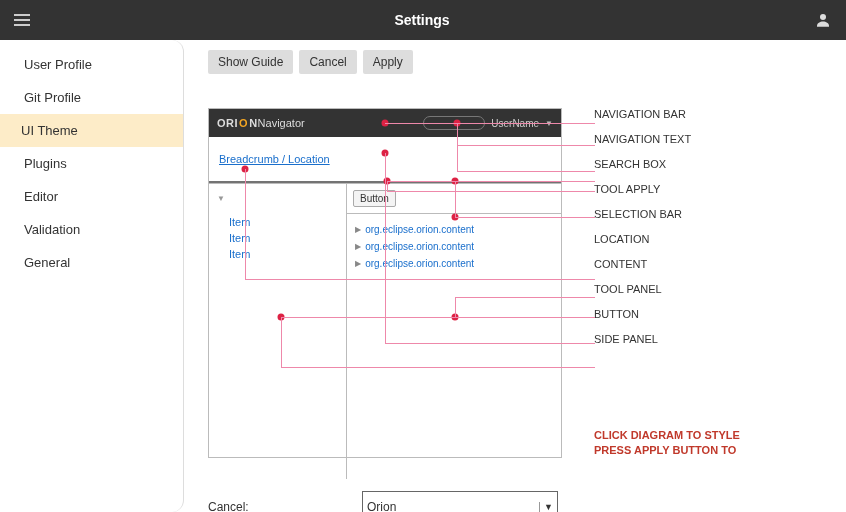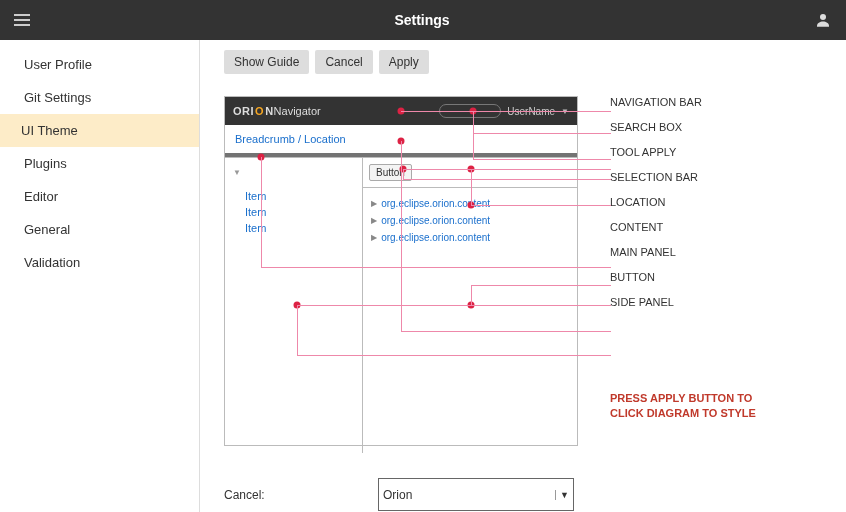--- a/index.html
+++ b/index.html
@@ -3,36 +3,36 @@
 <meta charset="utf-8">
 <style>
   * { box-sizing: border-box; margin: 0; padding: 0; }
   body { font-family: "Helvetica Neue", Arial, sans-serif; font-size: 13px; color: #333; background: #fff; width: 846px; height: 512px; overflow: hidden; }
   .topbar { background: #333; color: #fff; height: 40px; display: flex; align-items: center; padding: 12px 14px; }
   .hamburger { display: flex; flex-direction: column; gap: 3px; cursor: pointer; }
   .hamburger span { width: 16px; height: 2px; background: #ccc; display: block; }
   .topbar-title { flex: 1; text-align: center; font-weight: bold; font-size: 14px; }
   .user-icon-wrap { width: 18px; height: 18px; color: #ddd; }
   .page { display: flex; height: calc(100% - 40px); }
-  .sidebar { width: 200px; border-right: 1px solid #ddd; padding-top: 8px; }
+  .sidebar { width: 184px; border-right: 1px solid #ddd; padding-top: 8px; border-radius: 12px; }
   .side-item { padding: 9px 24px; font-size: 13px; color: #333; cursor: pointer; }
   .side-item.active { background: #fdecc8; padding-left: 21px; }
   .main { flex: 1; padding: 10px 24px; position: relative; overflow: hidden; }
-  .btn-row { display: flex; gap: 6px; margin-bottom: 22px; }
+  .btn-row { display: flex; gap: 6px; margin-bottom: 34px; }
   .btn { background: #ddd; border: none; padding: 5px 10px; font-size: 12px; color: #333; border-radius: 2px; cursor: pointer; }
-  .diagram-row { display: flex; align-items: flex-start; gap: 32px; }
+  .diagram-row { display: flex; align-items: center; gap: 32px; }
   .preview-box { width: 354px; height: 350px; border: 1px solid #bbb; position: relative; background: #fff; }
   .pv-navbar { background: #333; color: #ddd; height: 28px; display: flex; align-items: center; padding: 0 8px; font-size: 11px; }
   .pv-logo { font-weight: bold; letter-spacing: 0.5px; display: inline-flex; align-items: center; gap: 1px; }
   .pv-logo .o { color: #f5a623; }
   .pv-navtext { margin-left: 0; color: #ddd; }
   .pv-user { margin-left: auto; display: flex; align-items: center; gap: 6px; font-size: 10px; color: #ccc; }
   .pv-search { width: 62px; height: 14px; border: 1px solid #777; border-radius: 7px; background: #333; }
   .pv-caret { font-size: 8px; color: #bbb; }
-  .pv-location { padding: 8px 10px; font-size: 11px; color: #1a6fcc; border-bottom: 4px solid #737373; }
+  .pv-location { padding: 16px 10px; font-size: 11px; color: #1a6fcc; border-bottom: 2px solid #737373; text-decoration: underline; }
   .pv-body { display: flex; height: calc(100% - 52px); }
   .pv-side { width: 138px; border-right: 1px solid #bbb; border-top: 1px solid #bbb; padding: 8px; font-size: 11px; color: #1a6fcc; position: relative; }
   .pv-side-caret { color: #999; font-size: 8px; position: absolute; top: 10px; left: 8px; }
   .pv-side-items { margin-top: 24px; padding-left: 12px; }
   .pv-side-items div { margin-bottom: 4px; }
   .pv-mainpanel { flex: 1; border-top: 1px solid #bbb; position: relative; }
   .pv-toolbar { height: 30px; border-bottom: 1px solid #bbb; display: flex; align-items: center; padding-left: 6px; }
   .pv-btn { font-size: 10px; padding: 2px 6px; border: 1px solid #aaa; background: #f4f4f4; border-radius: 2px; }
   .pv-content { padding: 10px 8px; font-size: 10px; }
   .pv-content-item { color: #1a6fcc; margin-bottom: 6px; display: flex; align-items: center; gap: 4px; }
@@ -63,26 +63,26 @@
     <svg viewBox="0 0 24 24" fill="currentColor">
         <circle cx="12" cy="8" r="4"></circle>
         <path d="M4 20c0-4 4-6 8-6s8 2 8 6v1H4z"></path>
       </svg>
   </div>
 </div>
 
 <div class="page">
   <div class="sidebar">
     <div class="side-item">User Profile</div>
-    <div class="side-item">Git Settings</div>
+    <div class="side-item">Git Profile</div>
     <div class="side-item active">UI Theme</div>
     <div class="side-item">Plugins</div>
     <div class="side-item">Editor</div>
+    <div class="side-item">Validation</div>
     <div class="side-item">General</div>
-    <div class="side-item">Validation</div>
   </div>
 
   <div class="main">
     <div class="btn-row">
       <button class="btn">Show Guide</button>
       <button class="btn">Cancel</button>
       <button class="btn">Apply</button>
     </div>
 
     <div class="diagram-row">
@@ -159,31 +159,32 @@
         <div class="hline" style="left:72px; top:208px; width:314px;"></div>
         <div class="vline" style="left:72px; top:208px; height:50px;"></div>
         <div class="hline" style="left:72px; top:258px; width:314px;"></div>
         <div class="hline" style="left:246px; top:208px; width:140px;"></div>
         <div class="vline" style="left:246px; top:188px; height:20px;"></div>
         <div class="hline" style="left:246px; top:188px; width:140px;"></div>
       </div>
 
       <div class="callouts">
         <div class="callout">NAVIGATION BAR</div>
+        <div class="callout">NAVIGATION TEXT</div>
         <div class="callout">SEARCH BOX</div>
         <div class="callout">TOOL APPLY</div>
         <div class="callout">SELECTION BAR</div>
         <div class="callout">LOCATION</div>
         <div class="callout">CONTENT</div>
-        <div class="callout">MAIN PANEL</div>
+        <div class="callout">TOOL PANEL</div>
         <div class="callout">BUTTON</div>
         <div class="callout">SIDE PANEL</div>
         <div class="instr">
+          <div>CLICK DIAGRAM TO STYLE</div>
           <div>PRESS APPLY BUTTON TO</div>
-          <div>CLICK DIAGRAM TO STYLE</div>
         </div>
       </div>
     </div>
 
     <div class="theme-row">
       <div class="theme-label">Cancel:</div>
       <div class="theme-select">
         <span>Orion</span>
         <span class="dd">▼</span>
       </div>

